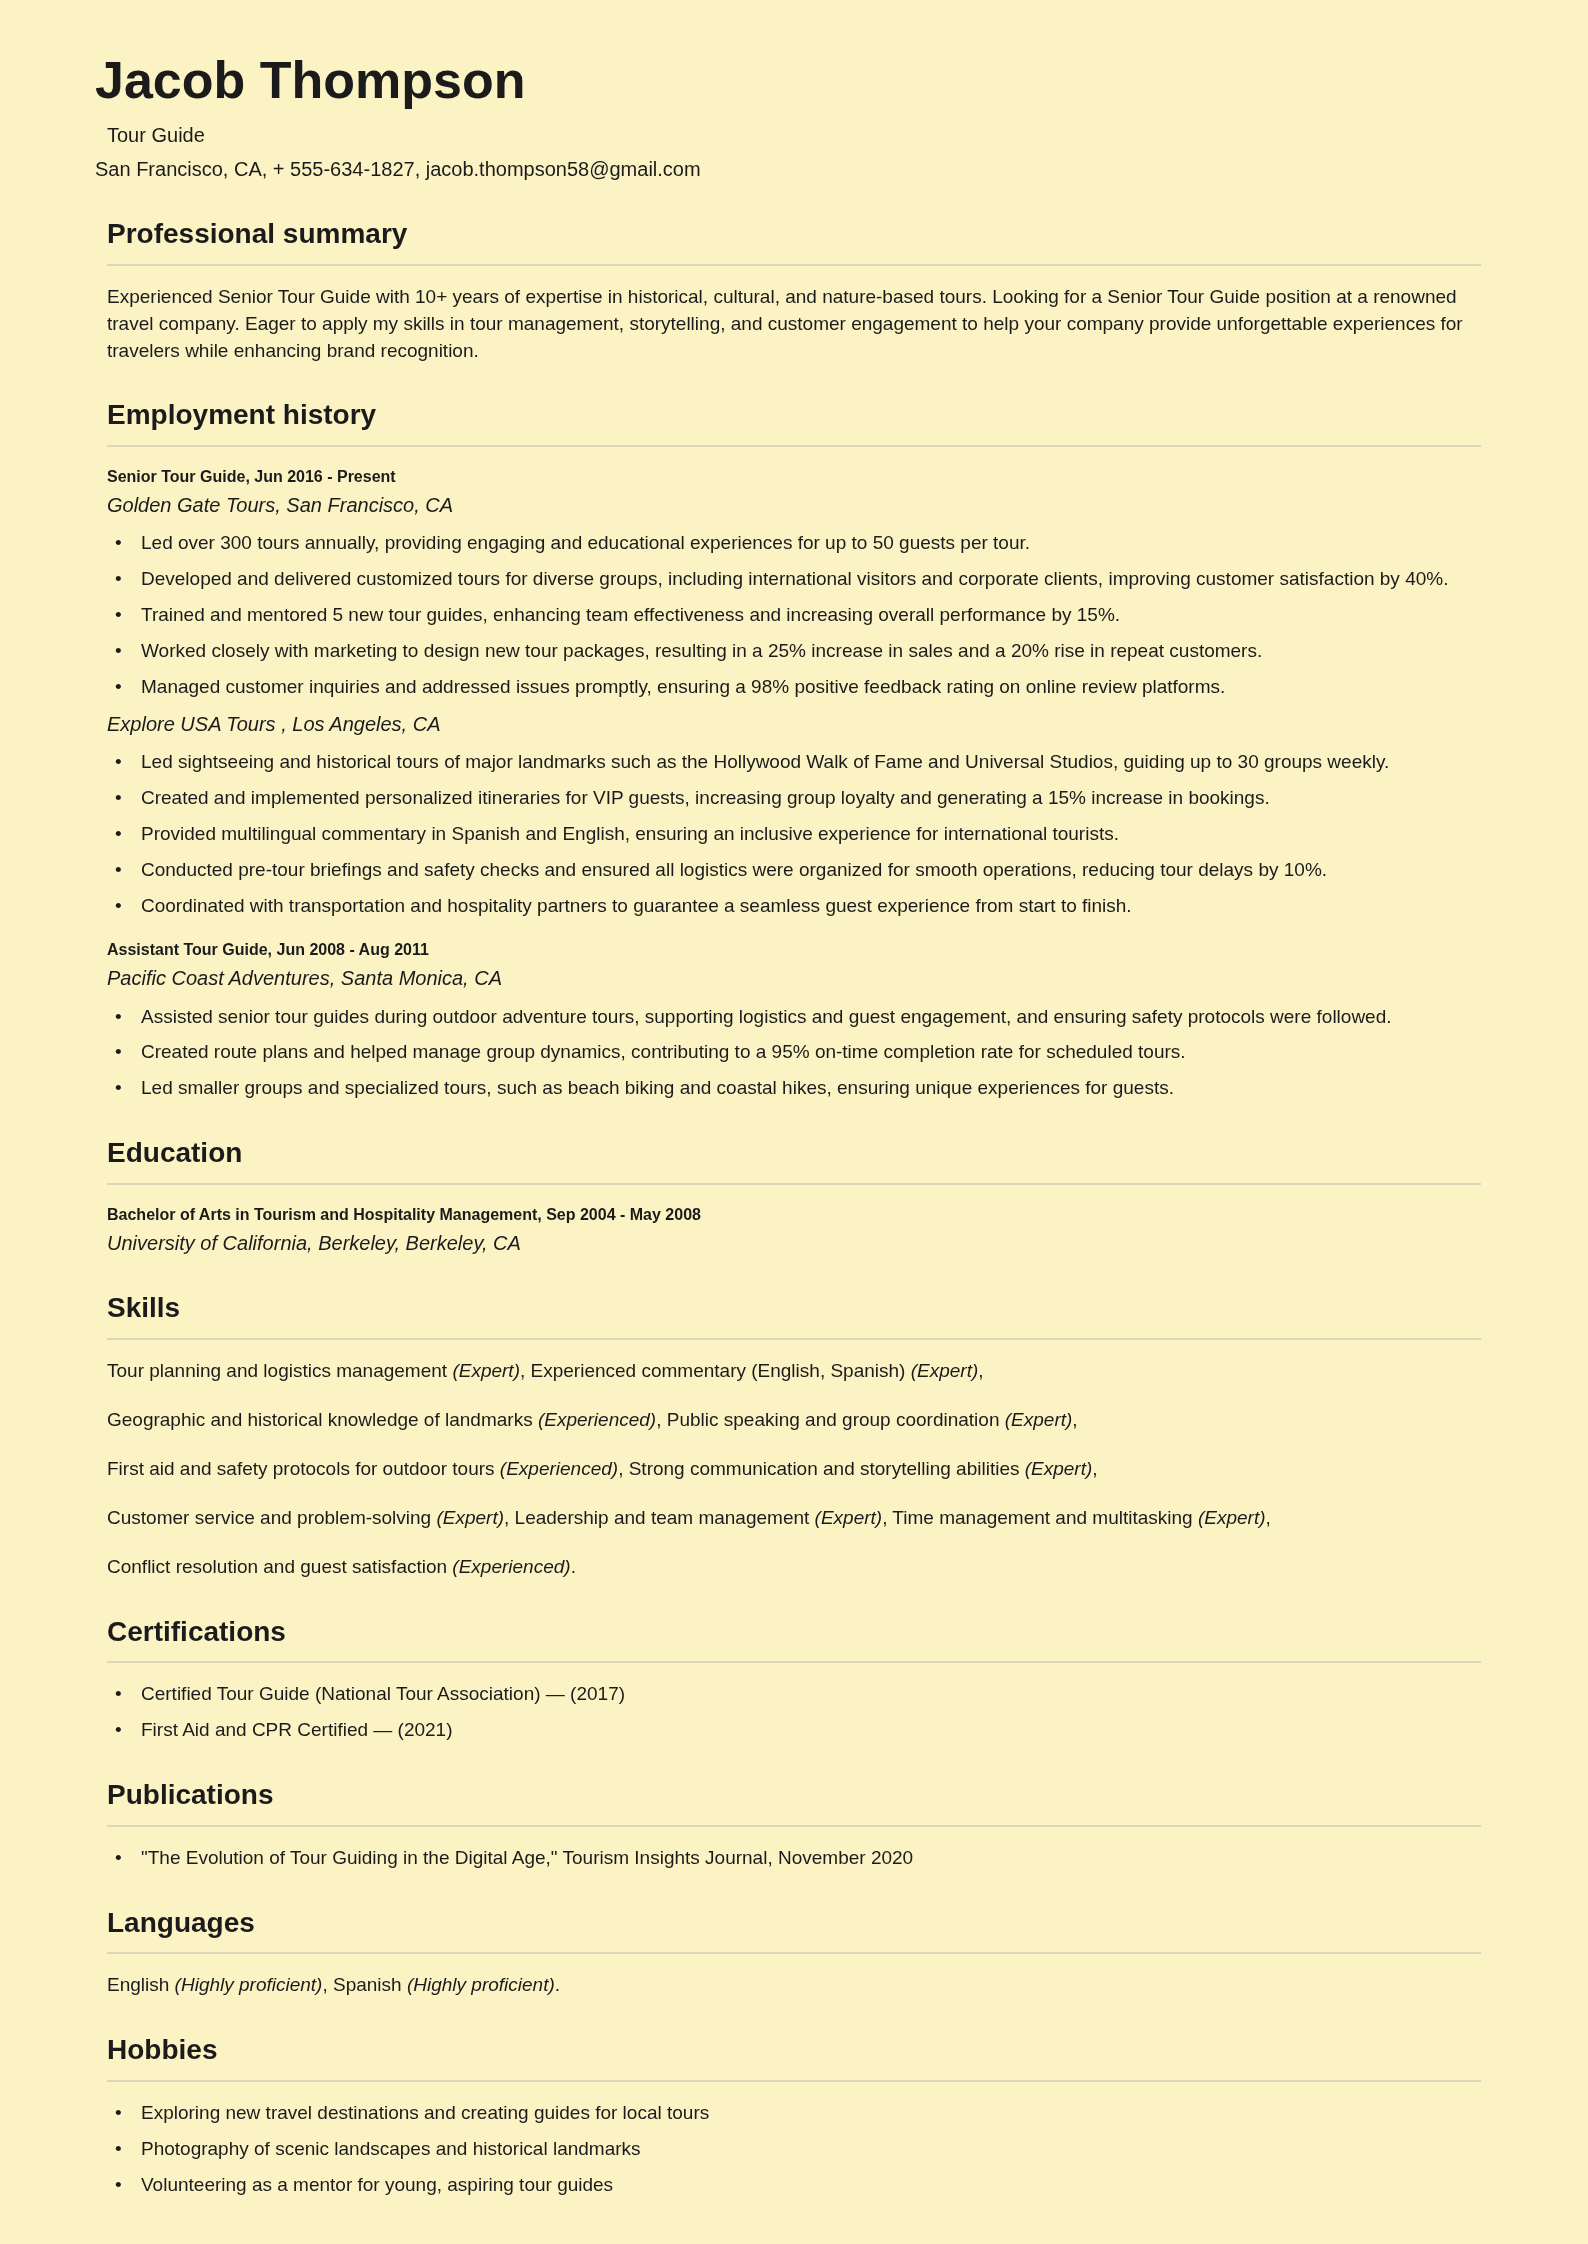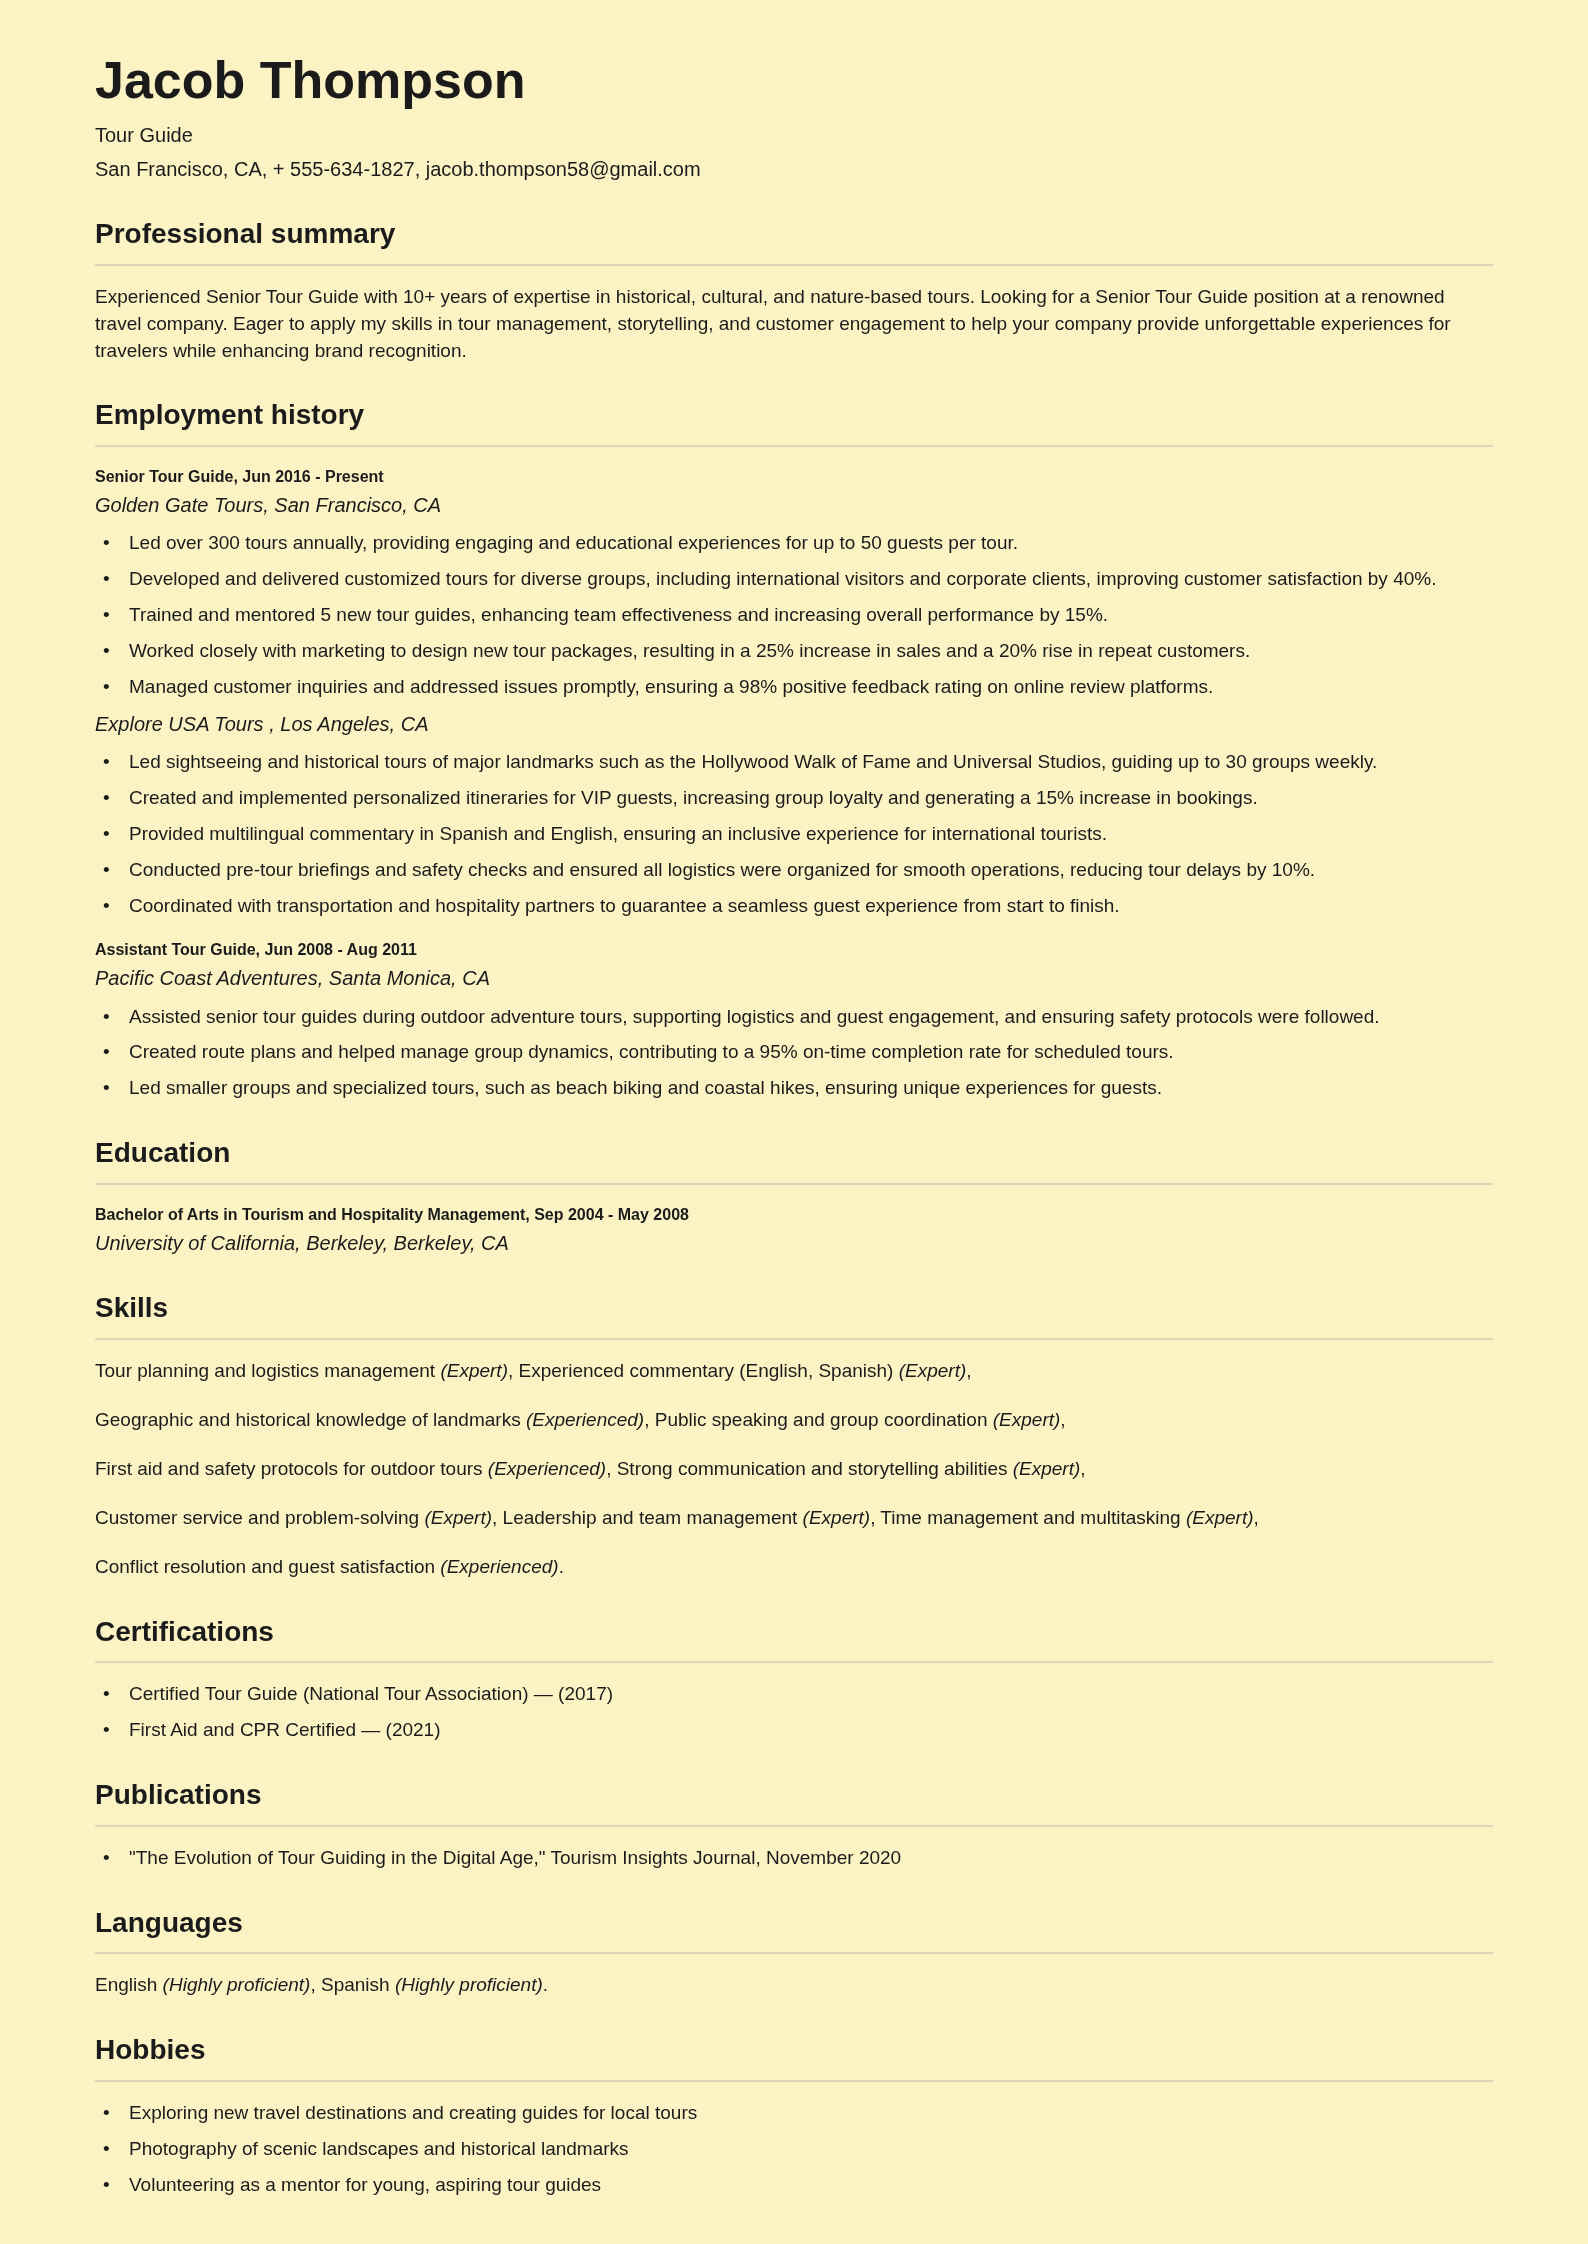--- a/index.html
+++ b/index.html
@@ -4,23 +4,23 @@
 <style>
   html,body{margin:0;padding:0;background:#fcf3c5;}
   .page{
     width:1588px;min-height:2244px;box-sizing:border-box;
     padding:52px 95px 60px 95px;
     background:#fcf3c5;color:#1b1b1b;
     font-family:"Liberation Sans", sans-serif;
     font-size:19px;line-height:1.42;
   }
   h1{font-size:52px;line-height:1.1;margin:0 0 12px 0;font-weight:bold;}
-  .role{font-size:20px;margin:0 0 5px 0;}
+  .role{font-size:20px;margin:0 0 5px 12px;}
   .contact{font-size:20px;margin:0;}
-  section.sec{margin:0;}
+  section.sec{margin:12px;}
   h2{font-size:28px;font-weight:bold;margin:34px 0 0 0;line-height:1.2;}
   .rule{height:2px;background:#ddd6bb;margin:13px 0 18px 0;}
   p.body{margin:0;}
   h3{font-size:16px;font-weight:bold;margin:20px 0 3px 0;line-height:1.3;}
   .company{font-size:20px;font-style:italic;margin:0 0 11px 0;}
   ul.blist{list-style:none;margin:0 0 6px 0;padding:0;}
   ul.blist li{display:flex;margin:0 0 9px 0;}
   .blt{flex:none;width:12px;margin-left:8px;margin-right:14px;}
   .btxt{flex:1;}
   .skill-line{margin:0 0 22px 0;}

